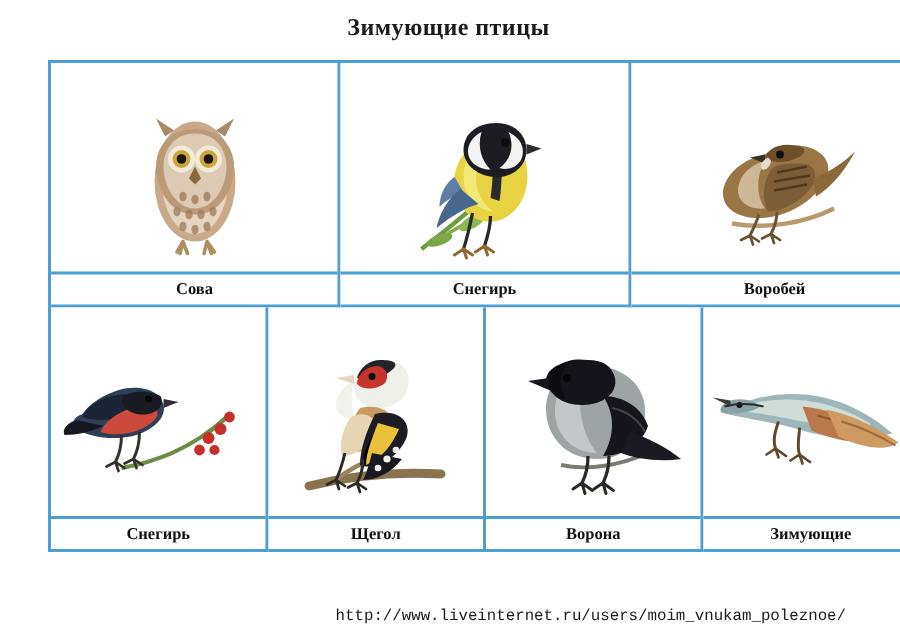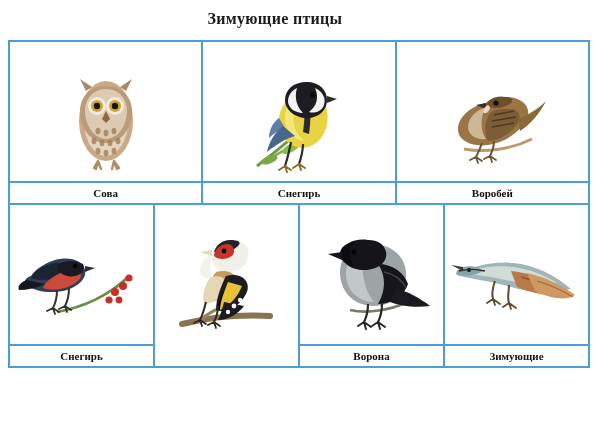--- a/index.html
+++ b/index.html
@@ -12,20 +12,21 @@
     background: #ffffff;
     font-family: "Liberation Serif", serif;
     overflow: hidden;
     position: relative;
   }
   .page {
     width: 550px;
     height: 425px;
     position: relative;
     box-sizing: border-box;
+    margin-left: 24px;
   }
   .title {
     text-align: center;
     font-family: "Liberation Serif", serif;
     font-weight: bold;
     font-size: 16px;
     color: #1b1b1b;
     letter-spacing: 0.3px;
     padding-top: 10px;
     padding-bottom: 8px;
@@ -233,20 +234,21 @@
               <circle cx="68" cy="96" r="2.4"></circle>
               <circle cx="74" cy="90" r="2.2"></circle>
               <circle cx="62" cy="102" r="2.2"></circle>
             </g>
             <path d="M40 92 C38 100 36 106 34 110" stroke="#2b2b24" stroke-width="2" fill="none"></path>
             <path d="M34 110 L28 113 M34 110 L36 116 M34 110 L40 114" stroke="#2b2b24" stroke-width="1.8" fill="none" stroke-linecap="round"></path>
             <path d="M52 96 C52 104 50 108 48 112" stroke="#2b2b24" stroke-width="2" fill="none"></path>
             <path d="M48 112 L42 115 M48 112 L50 118 M48 112 L54 116" stroke="#2b2b24" stroke-width="1.8" fill="none" stroke-linecap="round"></path>
           </svg>
         </div>
+        <div class="caption">Щегол</div>
       </div>
 
       <div class="cell">
         <div class="pic">
           <svg width="120" height="130" viewBox="0 0 120 130">
             <path d="M38 100 C56 104 78 100 96 92" stroke="#7b7a70" stroke-width="2.6" fill="none"></path>
             <path d="M54 34 C38 36 28 48 28 62 C28 82 42 96 62 96 C82 96 94 82 94 64 C94 46 78 32 54 34 Z" fill="#9ea3a6"></path>
             <path d="M52 38 C40 42 34 52 34 64 C34 80 46 92 62 92 C52 80 48 60 52 38 Z" fill="#c3c7c8"></path>
             <path d="M56 30 C42 28 32 34 30 42 C28 52 38 60 52 60 C66 60 76 52 74 42 C72 34 66 30 56 30 Z" fill="#14141a"></path>
             <path d="M44 32 C34 32 28 38 28 44 C28 50 34 55 42 56 C36 48 36 38 44 32 Z" fill="#0c0c10"></path>
@@ -283,14 +285,15 @@
             <path d="M58 80 L52 84 M58 80 L60 86 M58 80 L65 85" stroke="#5f4a30" stroke-width="1.8" fill="none" stroke-linecap="round"></path>
           </svg>
         </div>
         <div class="caption">Зимующие</div>
       </div>
 
     </div>
 
   </div>
 
+  <div class="footer">http://www.liveinternet.ru/users/moim_vnukam_poleznoe/</div>
 
 </div>
 
 </body></html>

